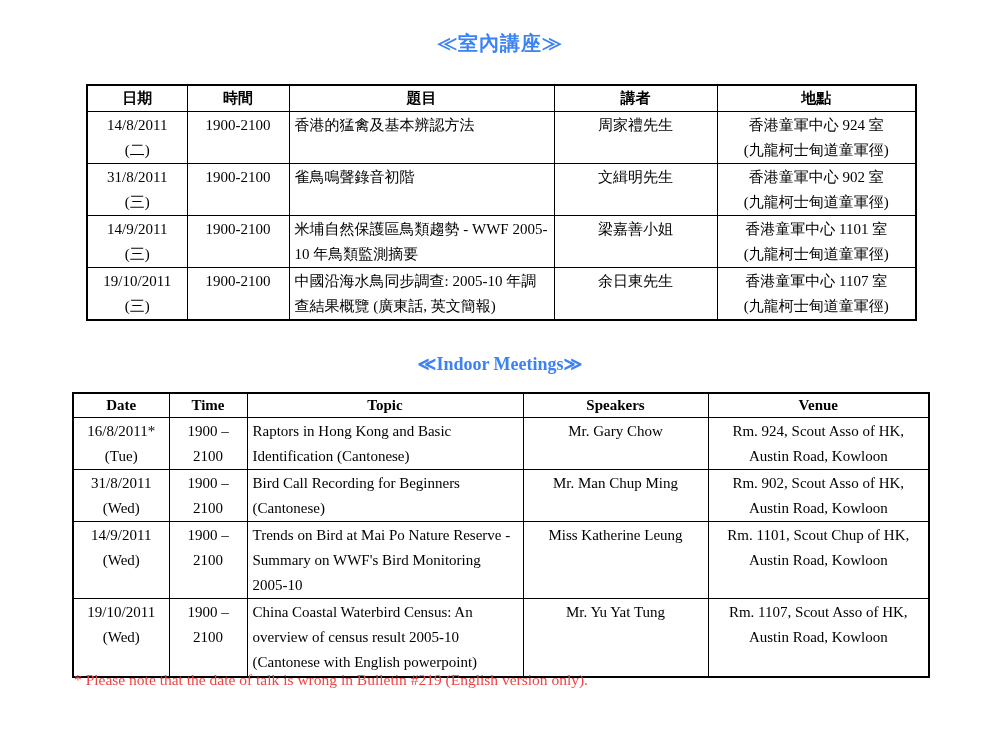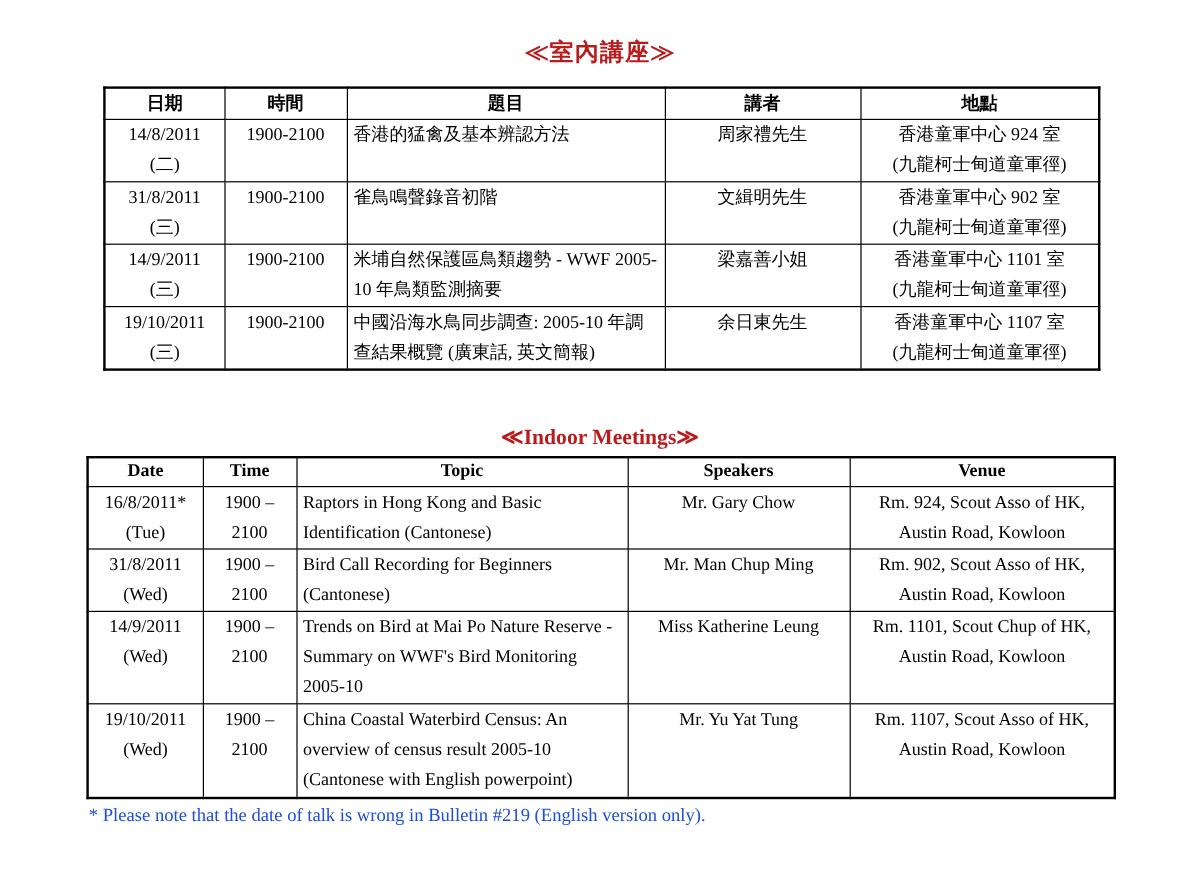--- a/index.html
+++ b/index.html
@@ -15,37 +15,38 @@
     color: #000000;
     font-family: "Liberation Serif", serif;
     overflow: hidden;
   }
   .section-title {
     position: absolute;
     left: 0;
     width: 1000px;
     text-align: center;
     font-weight: bold;
-    color: #b91c1c;
+    color: #3b82f6;
   }
   .title-zh {
     top: 30px;
     font-size: 20px;
     letter-spacing: 1px;
   }
   .title-en {
     top: 353px;
     font-size: 18px;
   }
   table.sched {
     position: absolute;
     border-collapse: collapse;
     table-layout: fixed;
     border: 2px solid #000000;
     background: #ffffff;
+    margin-top: 12px;
   }
   table.sched th, table.sched td {
     border: 1px solid #000000;
     padding: 1px 5px 0 5px;
     font-size: 15px;
     vertical-align: top;
     overflow: hidden;
   }
   table.sched th {
     font-weight: bold;
@@ -72,21 +73,21 @@
   #meetings-table tr.r3 { height: 79px; }
   td.c { text-align: center; }
   td.l { text-align: left; }
   td.pre { white-space: pre-line; }
   table.sched td { line-height: 25px; }
   .footnote {
     position: absolute;
     left: 74px;
     top: 671px;
     font-size: 15.5px;
-    color: #1d4ed8;
+    color: #ef4444;
   }
 </style>
 </head>
 <body>
 
 <div class="page">
 
   <div class="section-title title-zh">≪室內講座≫</div>
 
   <table class="sched" id="lectures-table">

